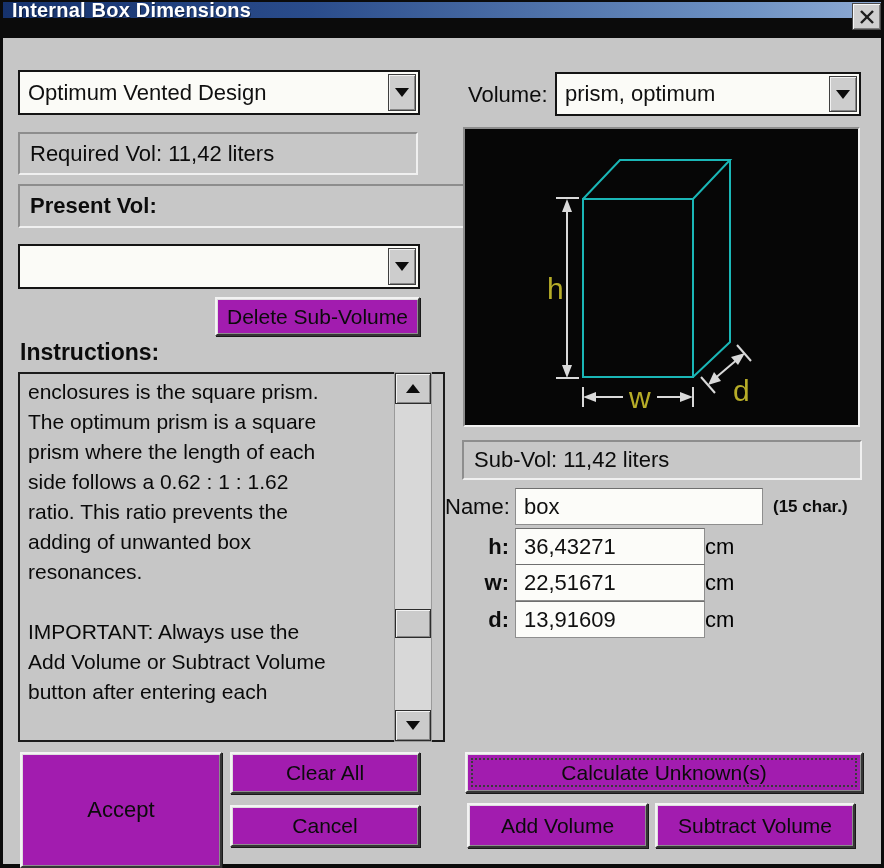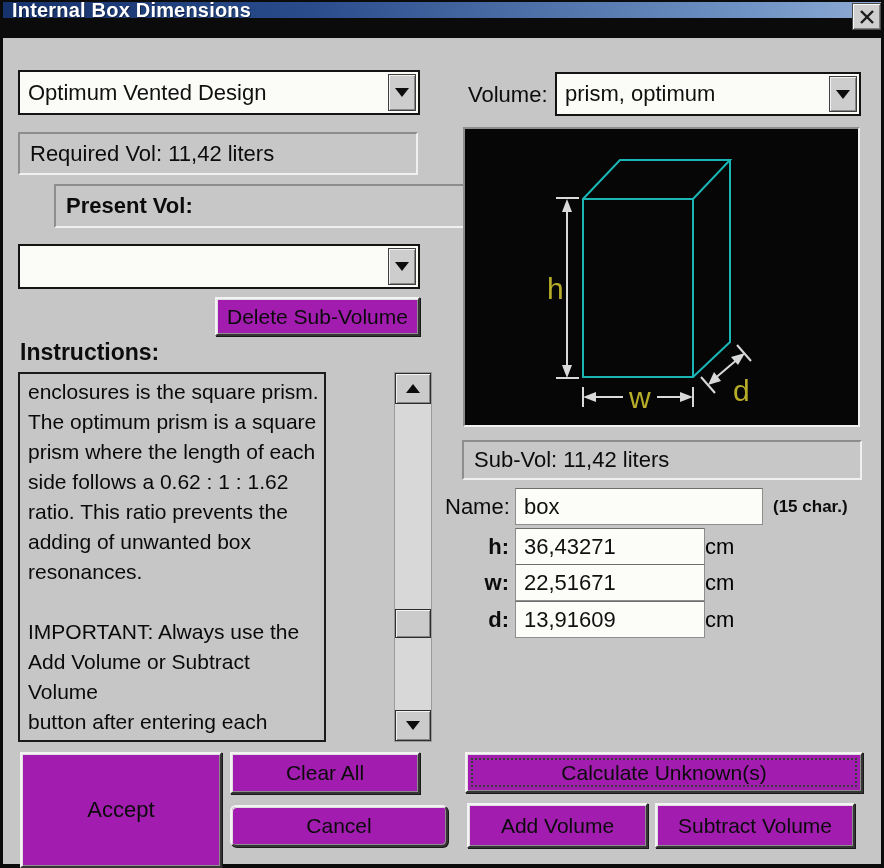--- a/index.html
+++ b/index.html
@@ -64,21 +64,21 @@
     display: flex; align-items: center; justify-content: center;
   }
   .tri-down { width: 0; height: 0; border-left: 7px solid transparent; border-right: 7px solid transparent; border-top: 9px solid #0c0c0c; }
   .tri-up   { width: 0; height: 0; border-left: 7px solid transparent; border-right: 7px solid transparent; border-bottom: 9px solid #0c0c0c; }
 
   .label { position: absolute; font-size: 22px; color: #0c0c0c; white-space: nowrap; }
   .label.bold { font-weight: bold; }
 
   
   .instructions-box {
-    position: absolute; left: 15px; top: 334px; width: 308px; height: 370px;
+    position: absolute; left: 15px; top: 334px; width: 427px; height: 370px;
     border: 2px solid #1c1c1c; background: #c6c6c6;
   }
   .instructions-text {
     position: absolute; left: 8px; top: 3px; right: 4px; bottom: 3px;
     font-size: 21px; line-height: 30px; color: #0a0a0a; white-space: pre-line; overflow: hidden;
   }
   .scrollbar {
     position: absolute; left: 391px; top: 334px; width: 38px; height: 370px;
     background: #d8d8d8; border: 1px solid #9a9a9a;
   }
@@ -133,21 +133,21 @@
       <span class="combo-value">Optimum Vented Design</span>
       <span class="combo-btn">
           <span class="tri-down"></span>
         </span>
     </div>
 
     <div class="panel" style="left:15px; top:94px; width:400px; height:43px;">
       <span>Required Vol: 11,42 liters</span>
     </div>
 
-    <div class="panel bold" style="left:15px; top:146px; width:469px; height:44px;margin-left:36px;">
+    <div class="panel bold" style="left:15px; top:146px; width:469px; height:44px;">
       <span>Present Vol:</span>
     </div>
 
     <div class="combo" style="left:15px; top:206px; width:402px; height:45px;">
       <span class="combo-value"></span>
       <span class="combo-btn">
           <span class="tri-down"></span>
         </span>
     </div>
 
@@ -179,21 +179,21 @@
           <span class="tri-down"></span>
         </div>
     </div>
 
     <div class="btn" style="left:17px; top:714px; width:202px; height:116px; font-size:22px;">
       <span>Accept</span>
     </div>
     <div class="btn" style="left:227px; top:714px; width:190px; height:42px;">
       <span>Clear All</span>
     </div>
-    <div class="btn" style="left:227px; top:767px; width:218px; height:42px;border-radius:6px;">
+    <div class="btn" style="left:227px; top:767px; width:190px; height:42px;">
       <span>Cancel</span>
     </div>
 
     <div class="label" style="left:465px; top:44px;">Volume:</div>
     <div class="combo" style="left:552px; top:34px; width:306px; height:44px;">
       <span class="combo-value">prism, optimum</span>
       <span class="combo-btn">
           <span class="tri-down"></span>
         </span>
     </div>

